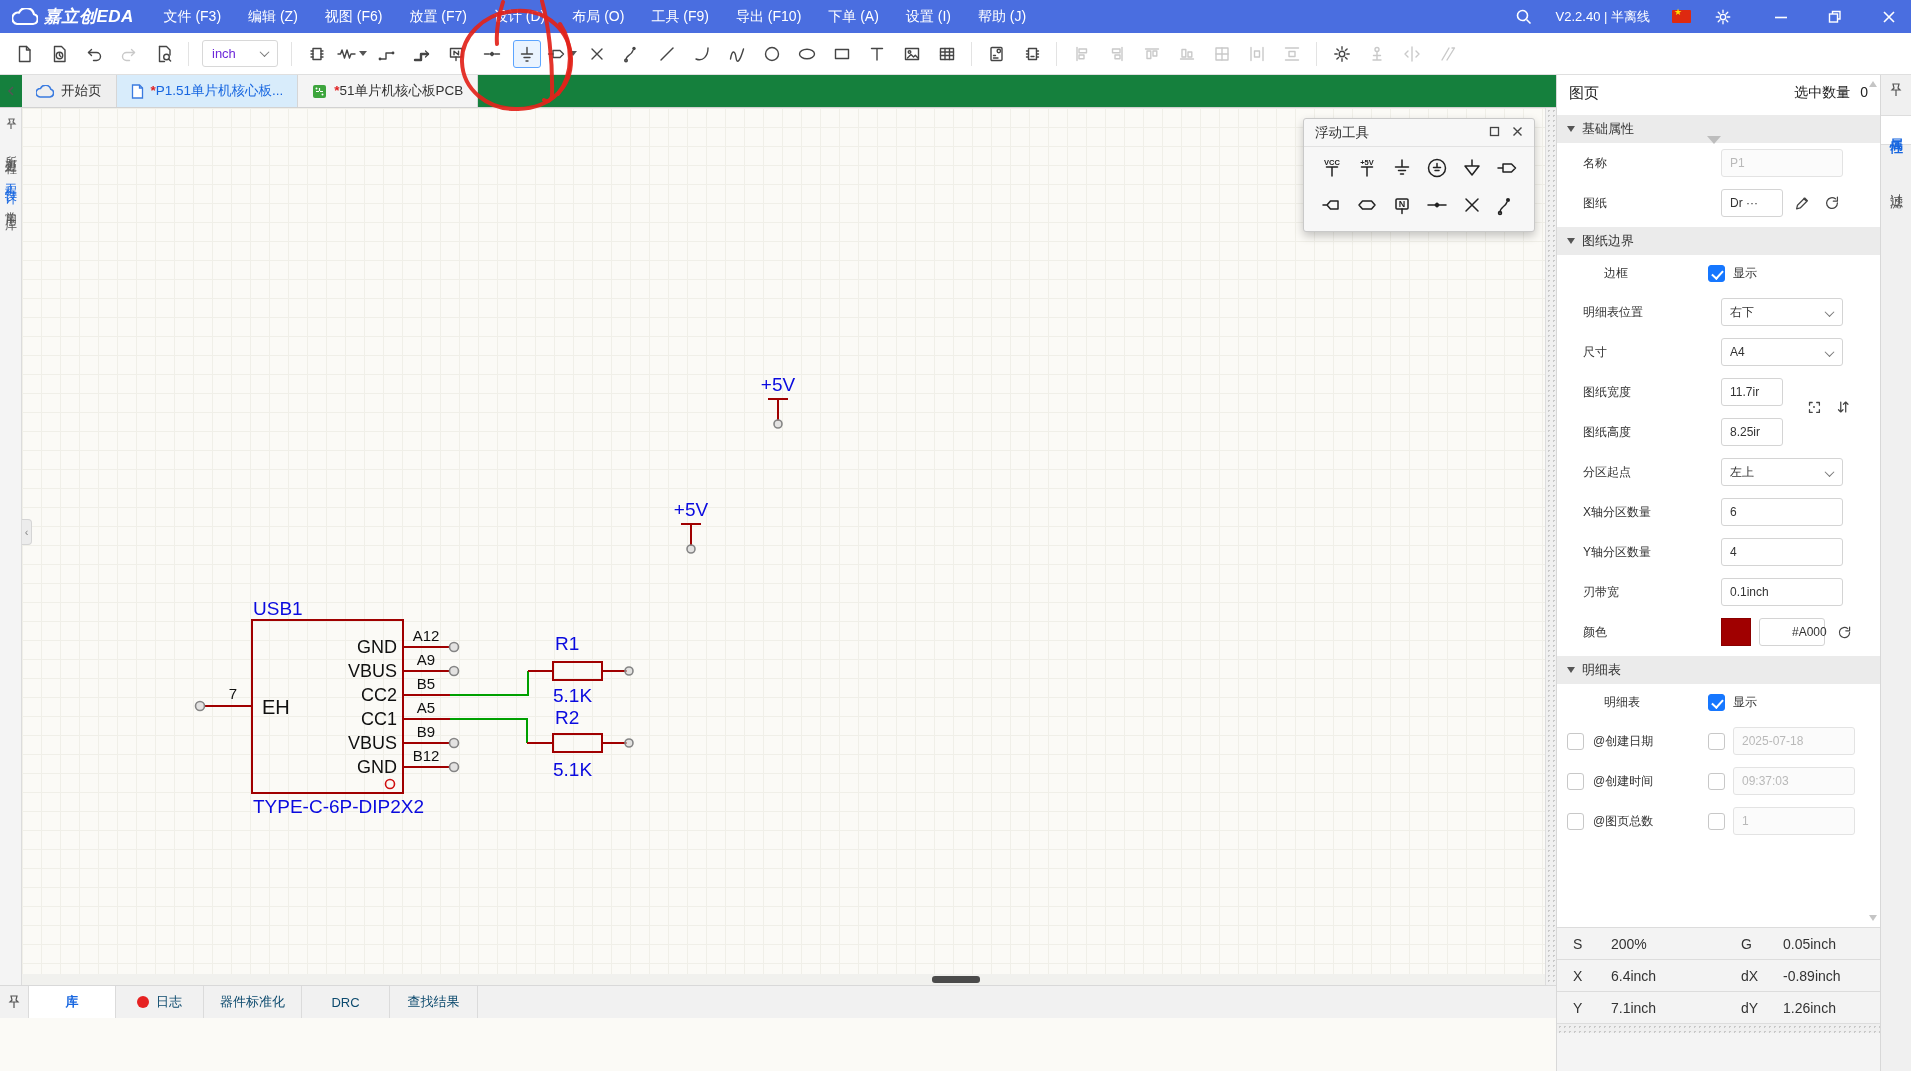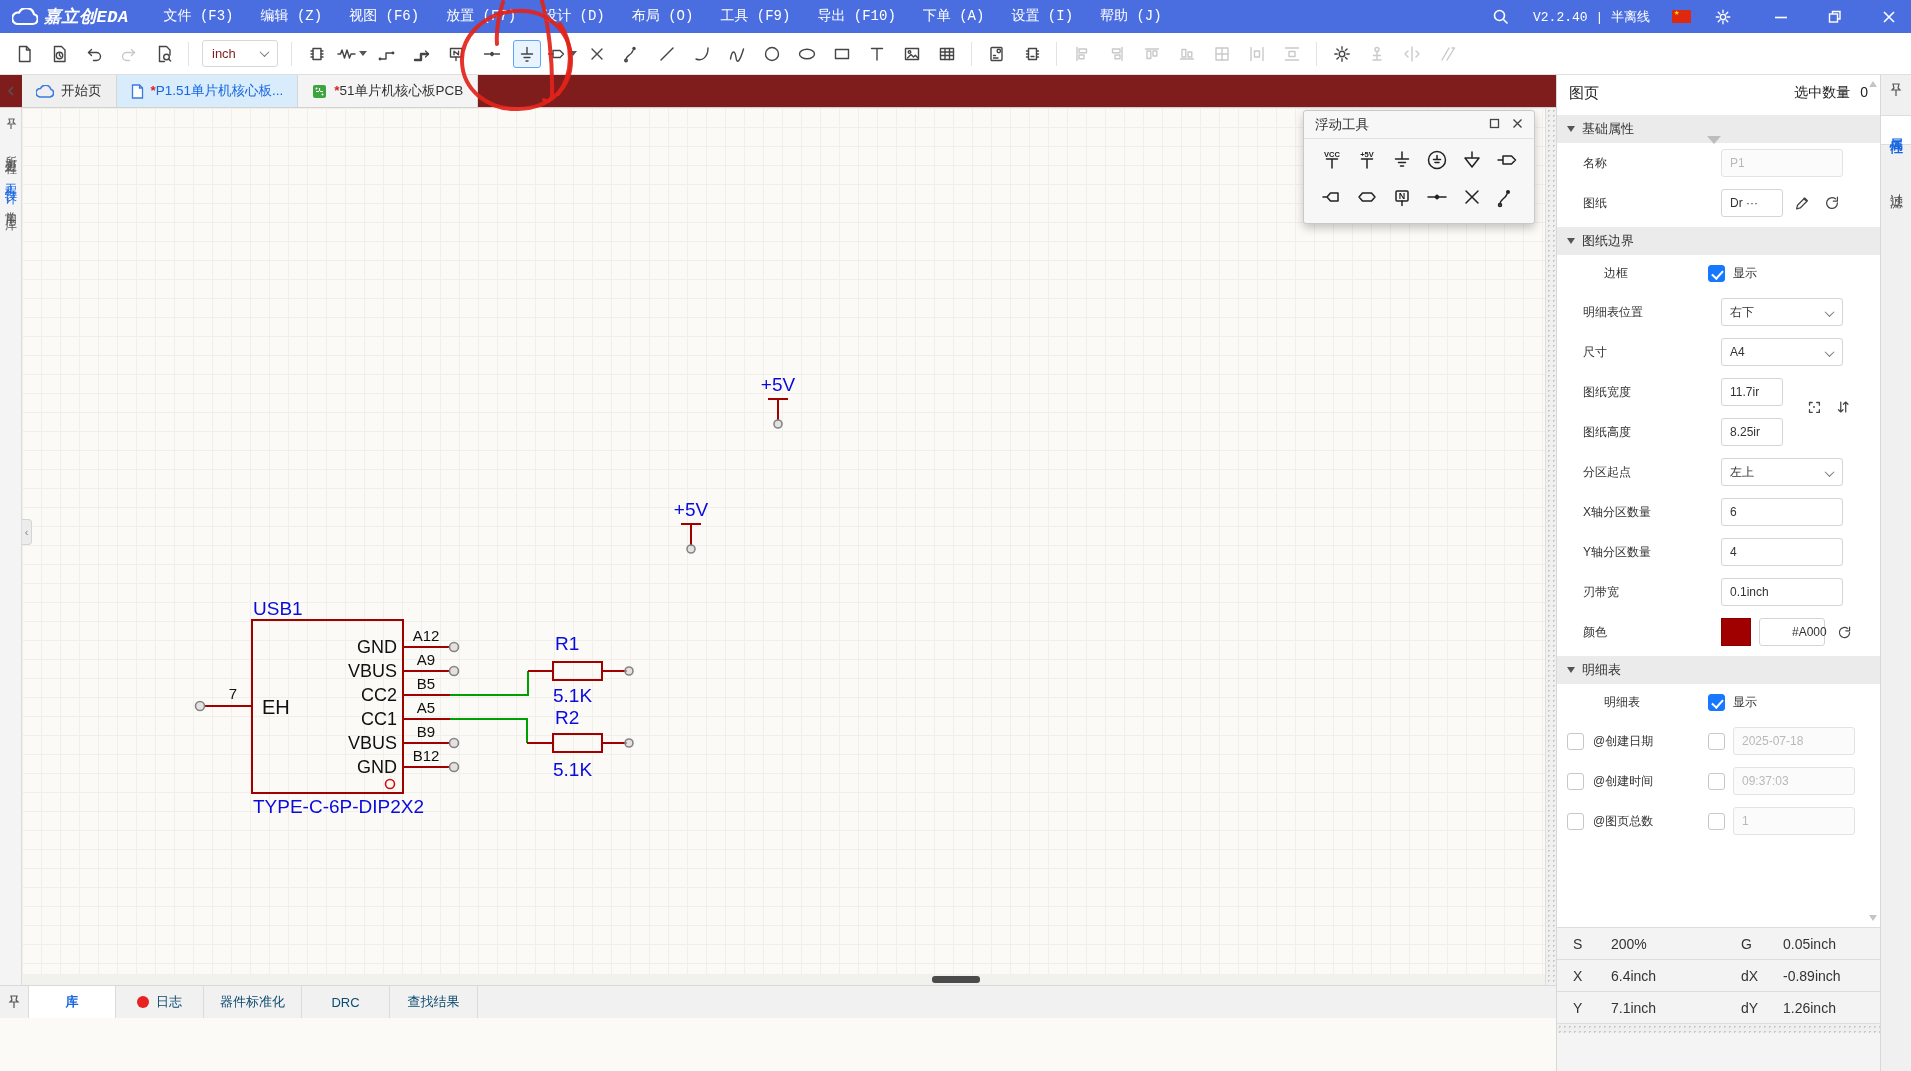--- a/index.html
+++ b/index.html
@@ -1,49 +1,49 @@
 <!DOCTYPE html>
 <html><head>
 <meta charset="utf-8">
 <style>
   * { margin:0; padding:0; box-sizing:border-box; }
   body { font-family:"Liberation Sans","DejaVu Sans",sans-serif; background:#888; }
   .app { position:relative; width:1911px; height:1071px; overflow:hidden; background:#FBFAF6; font-size:14px; }
 
   
-  .menubar { height:33px; background:#4A6EE0; display:flex; align-items:center; padding:12px 12px; color:#fff;font-family:Liberation Mono, monospace; }
+  .menubar { height:33px; background:#4A6EE0; display:flex; align-items:center; padding:12px 12px; color:#fff; }
   .logo { display:flex; align-items:center; gap:6px; width:138px; }
   .logo-text { font-weight:bold; font-style:italic; font-size:17px; letter-spacing:.5px; }
   .menus { display:flex; }
   .menu-item { padding:0 13.5px; font-size:14px; line-height:33px; cursor:default; white-space:nowrap; }
   .mb-right { margin-left:auto; display:flex; align-items:center; gap:22px; }
   .mb-version { font-size:13px; white-space:nowrap; }
   .flag { width:19px; height:13px; background:#DE2910; position:relative; border-radius:1px; }
   .flag span { position:absolute; left:2px; top:-3px; color:#FFDE00; font-size:9px; }
   .winbtns { display:flex; align-items:center; gap:34px; margin-left:16px; }
   .mb-ic { width:20px; height:20px; display:flex; align-items:center; justify-content:center; }
 
   
   .toolbar { height:42px; background:#FFFFFF; border-bottom:1px solid #DFDFDF; display:flex; align-items:center; padding:0 6px; }
   .tb { width:28px; height:28px; border-radius:3px; display:flex; align-items:center; justify-content:center; margin:0 3.5px; }
   .tb.active { border:1px solid #5BA4FF; background:#EAF4FF; }
   .tb-combo { display:flex; align-items:center; margin:0 2px; }
   .caret { width:0; height:0; border-left:4px solid transparent; border-right:4px solid transparent; border-top:5px solid #555; margin-left:1px; }
   .sep { width:1px; height:24px; background:#E3E3E3; margin:0 7px; }
-  .unitsel { width:76px; height:27px; border:1px solid #D8D8D8; border-radius:3px; display:flex; align-items:center; padding:0 9px; color:#7f1d1d; font-size:13px; margin:0 6px; }
+  .unitsel { width:76px; height:27px; border:1px solid #D8D8D8; border-radius:3px; display:flex; align-items:center; padding:0 9px; color:#6d28d9; font-size:13px; margin:0 6px; }
   .unitsel .chev { margin-left:auto; }
   .chev { width:7px; height:7px; border-right:1.5px solid #777; border-bottom:1.5px solid #777; transform:rotate(45deg) translate(-1px,-1px); }
   .ic { stroke:#454545; fill:none; stroke-width:1.4; stroke-linecap:round; stroke-linejoin:round; }
   .ic.dis { stroke:#C9C9C9; }
   .ic .fl { fill:#454545; stroke:none; }
 
   
   .midcols { display:flex; height:996px; }
   .leftcol { width:1556px; display:flex; flex-direction:column; }
-  .tabbar { height:33px; background:#7f1d1d; display:flex; align-items:stretch; border-bottom:1px solid #D2D2D2; }
+  .tabbar { height:33px; background:#15803d; display:flex; align-items:stretch; border-bottom:1px solid #D2D2D2; }
   .tabscroll { width:22px; display:flex; align-items:center; justify-content:center; color:#555; }
   .dtab { display:flex; align-items:center; gap:7px; padding:0 14px; font-size:13.5px; color:#333; border-right:1px solid #D6D6D6; background:#EFEFEF; white-space:nowrap; }
   .dtab.active { background:#D8ECFB; color:#1766E0; }
   .dtab .star { color:#E02020; font-weight:bold; }
   .dtab.t3 { background:#F4F4F4; }
 
   
   .canvasrow { display:flex; height:877px; }
   .leftrail { width:22px; background:#F4F4F4; border-right:1px solid #DCDCDC; display:flex; flex-direction:column; align-items:center; padding-top:6px; }
   .vtext { writing-mode:vertical-rl; text-orientation:upright; font-size:12px; letter-spacing:3px; color:#555; margin-top:16px; }
@@ -60,21 +60,21 @@
   .st-black { fill:#101010; font-size:18px; }
   .pin-num { fill:#101010; font-size:15px; }
   .st-eh { fill:#101010; font-size:20px; }
   .collapse-h { position:absolute; left:0; top:411px; width:10px; height:26px; background:#ECECEC; border:1px solid #D5D5D5; border-left:none; border-radius:0 4px 4px 0; color:#888; font-size:11px; display:flex; align-items:center; justify-content:center; }
   .hscroll { position:absolute; left:0; bottom:0; width:100%; height:11px; background:#F1F1EE; }
   .hthumb { position:absolute; left:910px; bottom:2px; width:48px; height:7px; border-radius:3px; background:#4B4B4B; }
   .vstrip { width:11px; background:#F0F0F0; border-left:1px solid #DDD;
     background-image:radial-gradient(#C9C9C9 1px,transparent 1px); background-size:5px 5px; position:relative; }
 
   
-  .palette { position:absolute; left:1281px; top:2px; width:232px; height:114px; background:#F7F7F7; border:1px solid #C9C9C9; border-radius:3px; box-shadow:0 4px 10px rgba(0,0,0,.22); }
+  .palette { position:absolute; left:1281px; top:10px; width:232px; height:114px; background:#F7F7F7; border:1px solid #C9C9C9; border-radius:3px; box-shadow:0 4px 10px rgba(0,0,0,.22); }
   .pal-title { height:28px; display:flex; align-items:center; padding:0 11px; font-size:13.5px; color:#333; border-bottom:1px solid #E2E2E2; }
   .pal-btns { margin-left:auto; display:flex; gap:12px; color:#444; font-size:12px; }
   .pal-grid { display:grid; grid-template-columns:repeat(6,35px); grid-auto-rows:37px; padding:4px 10px 0; justify-items:center; align-items:center; }
   .pic { stroke:#222; fill:none; stroke-width:1.5; stroke-linecap:round; stroke-linejoin:round; }
   .pic .fl { fill:#222; stroke:none; }
   .pic text { stroke:none; fill:#222; font-size:7.5px; font-weight:bold; }
   .pic .nb { stroke:none; fill:#222; font-size:9px; font-weight:bold; }
 
   
   .rightcol { width:355px; display:flex; }

